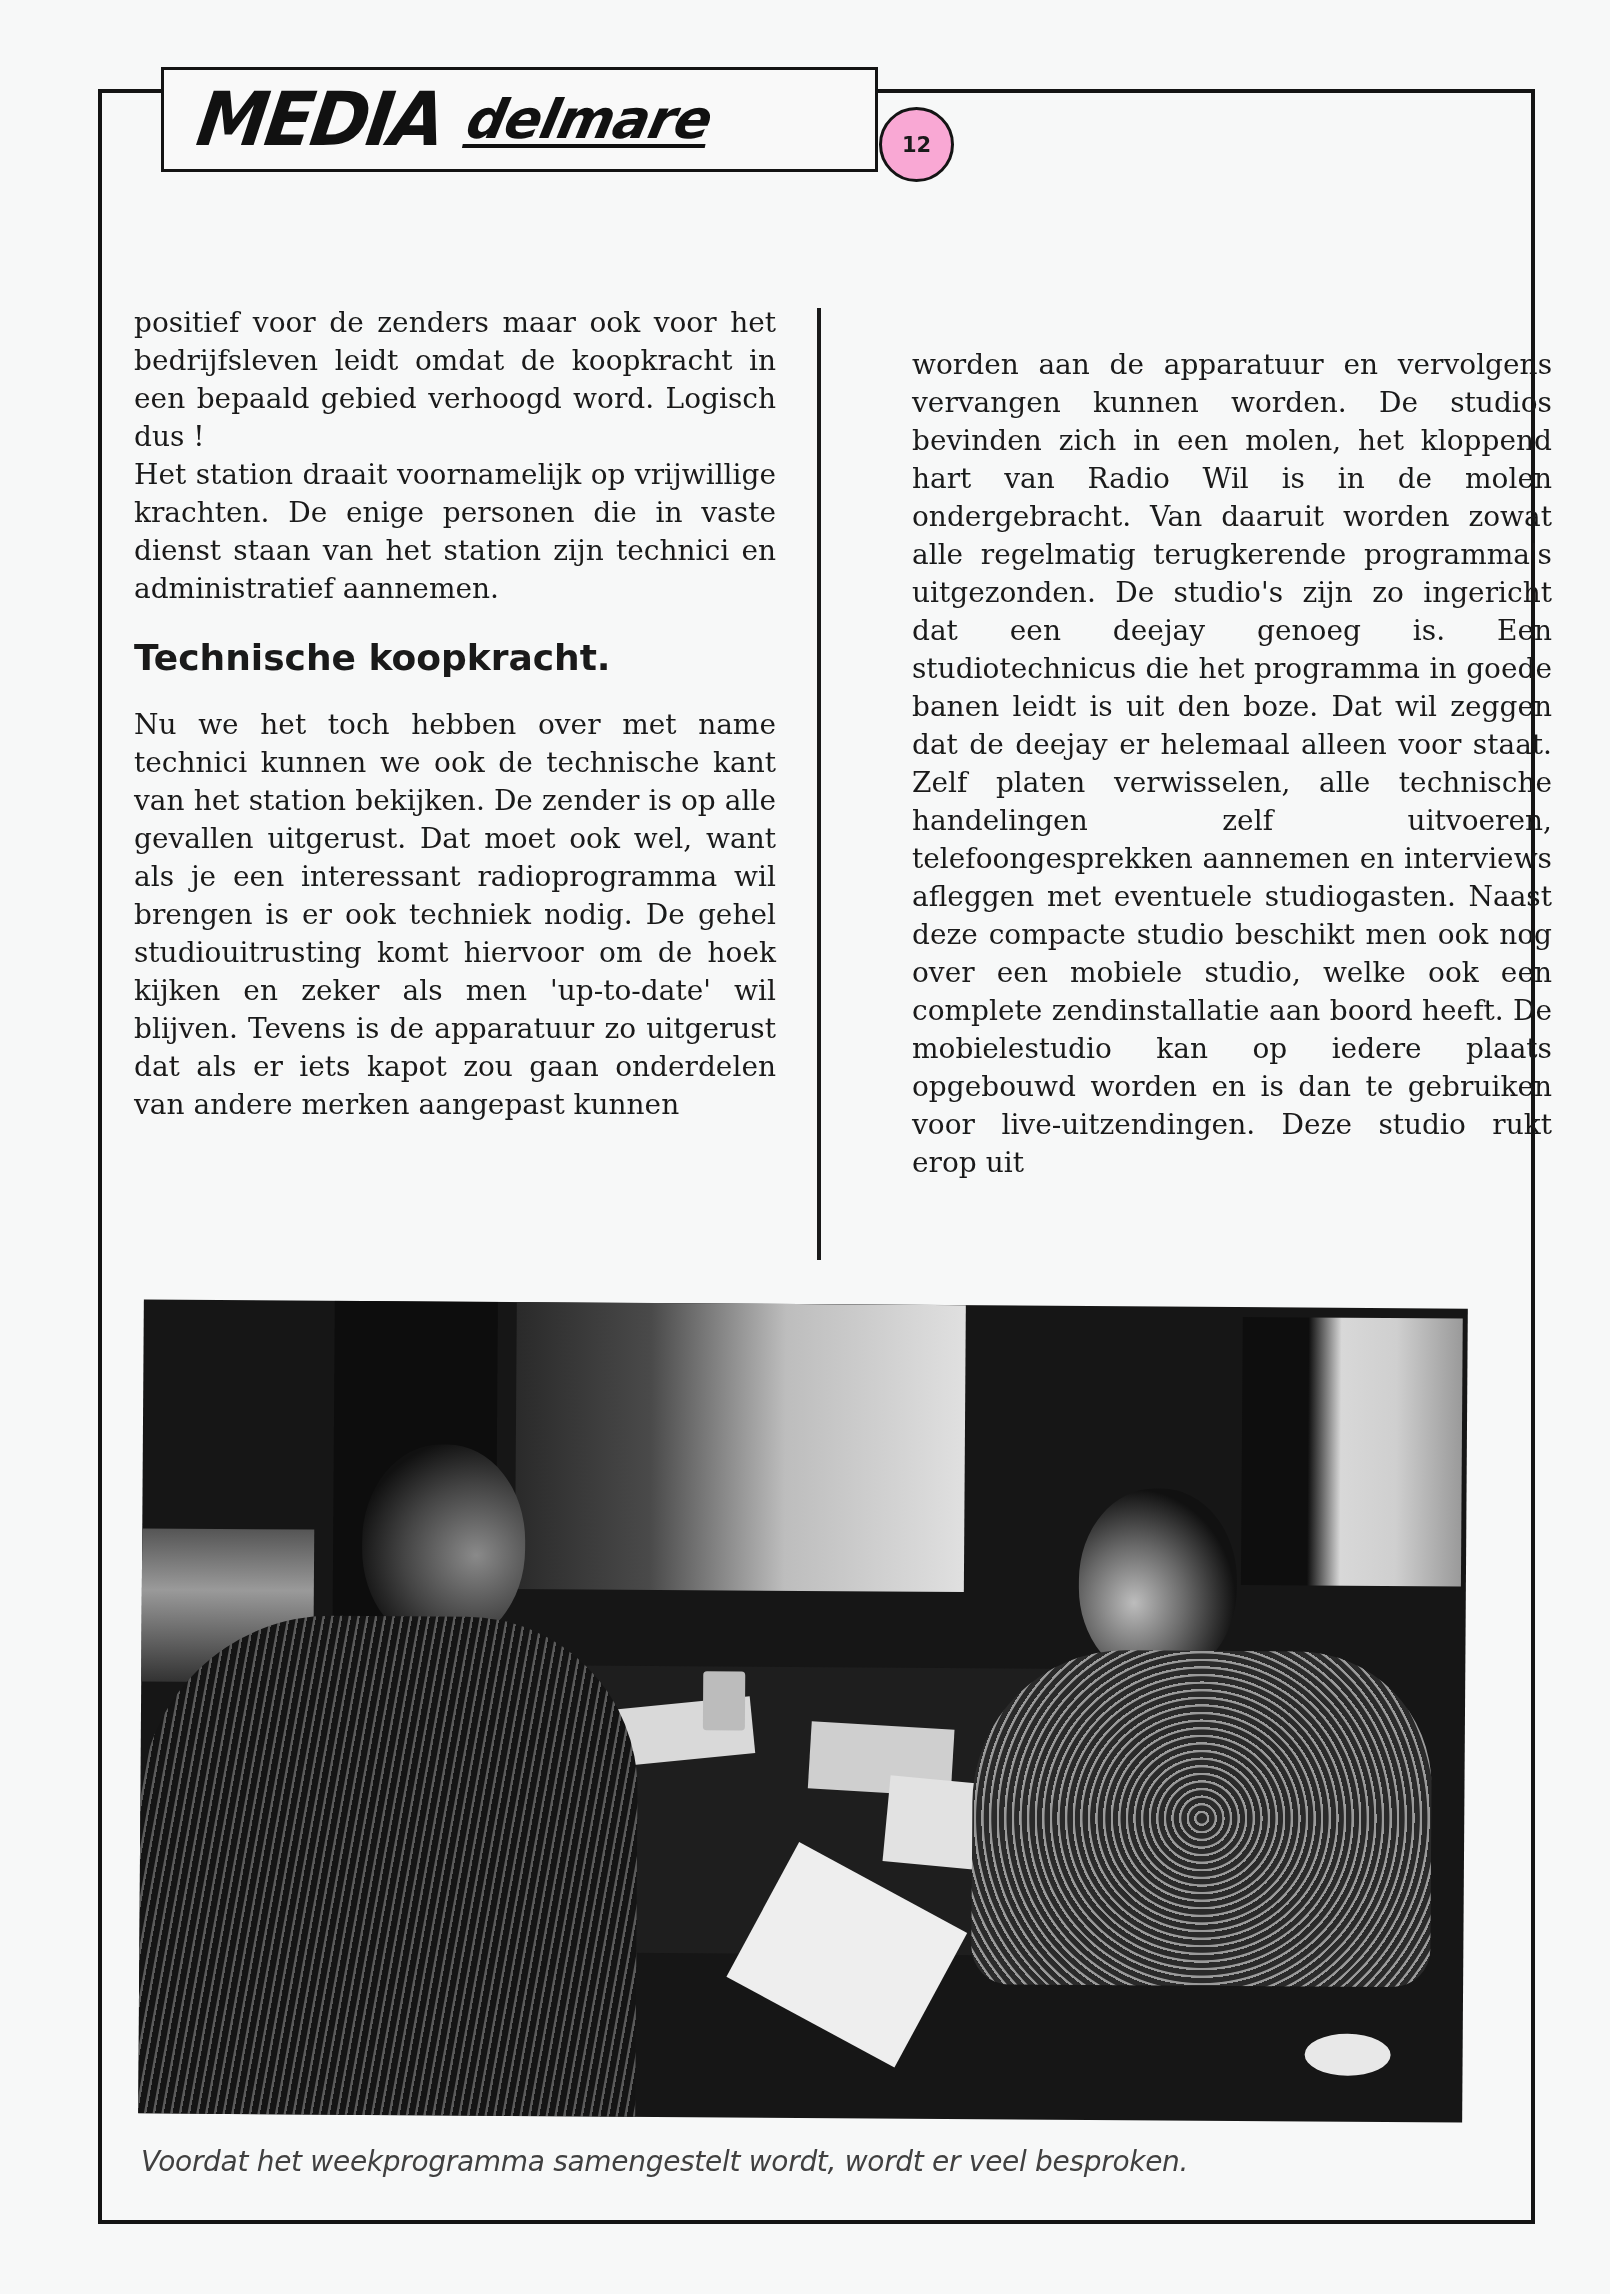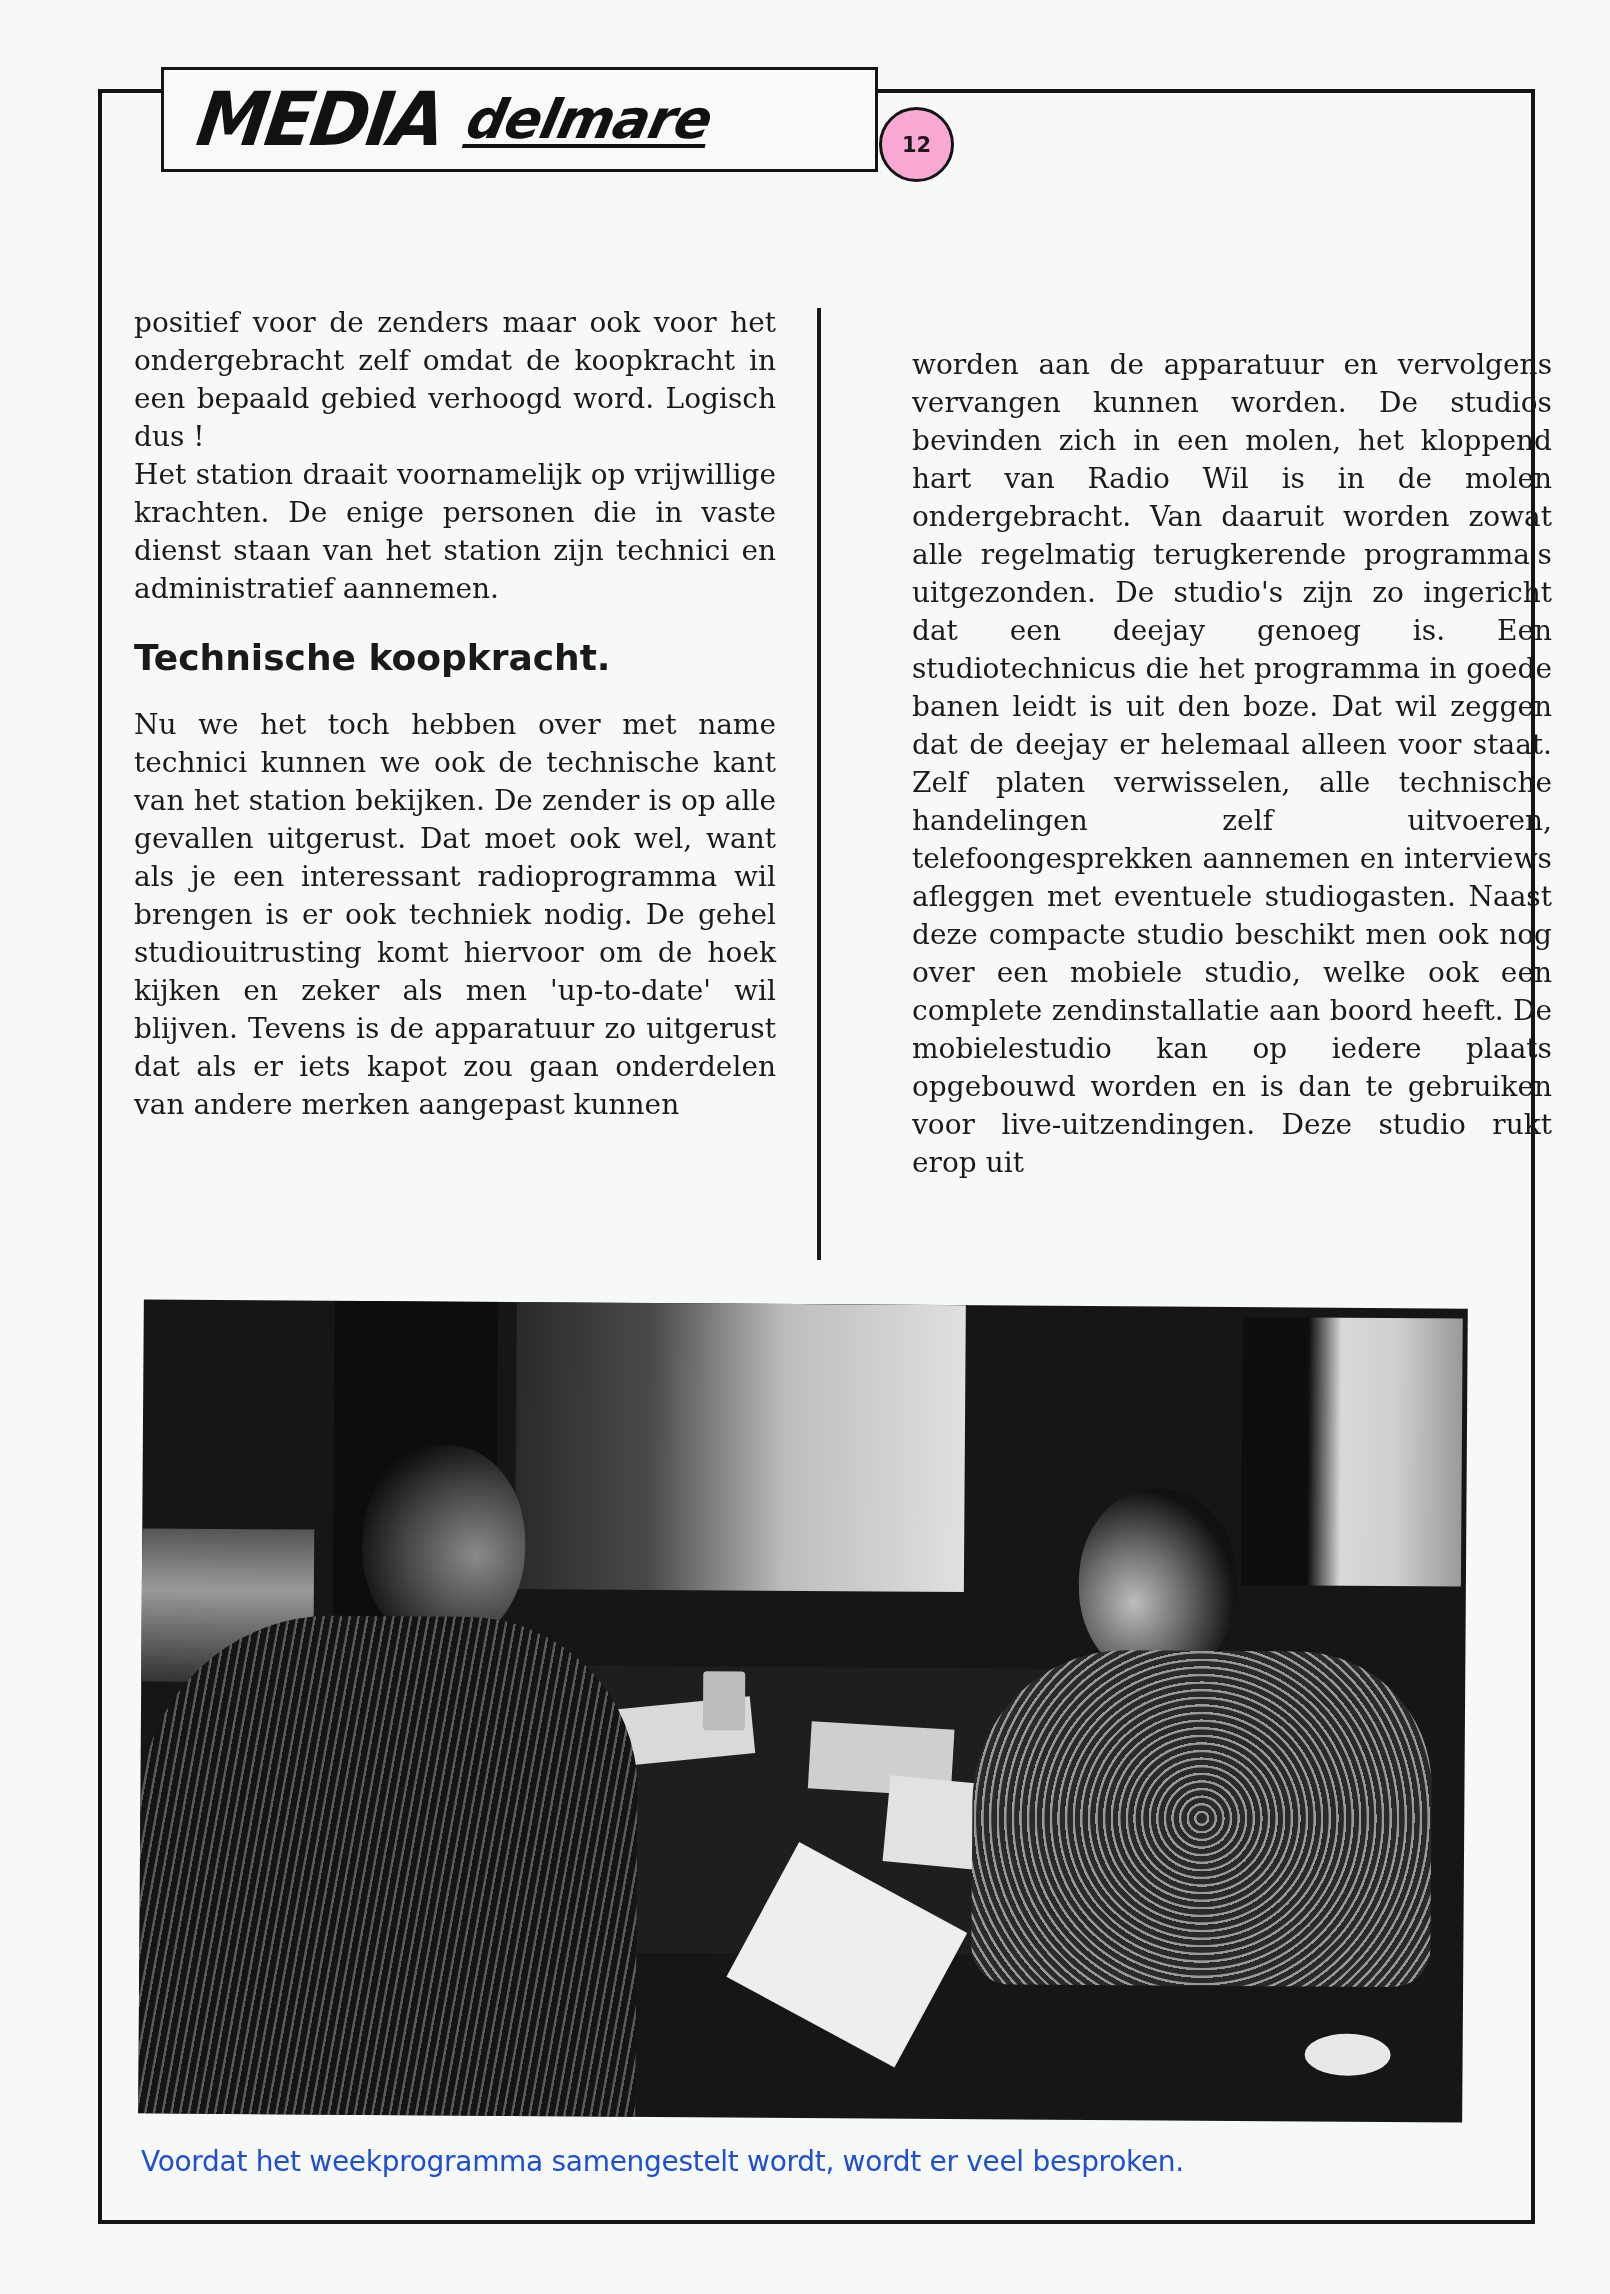--- a/index.html
+++ b/index.html
@@ -52,39 +52,39 @@
     background: #1a1a1a;
   }
   .photo {
     position: absolute; left: 141px; top: 1304px; width: 1324px; height: 814px;
     background: #161616; overflow: hidden;
     transform: rotate(0.4deg);
   }
   .photo div { position: absolute; }
   .caption {
     position: absolute; left: 141px; top: 2145px; width: 1338px;
-    font-family: "DejaVu Sans", sans-serif; 
-    font-size: 28px; color: #1d4ed8; letter-spacing: -0.3px;
+    font-family: "DejaVu Sans", sans-serif; font-style: italic;
+    font-size: 28px; color: #404040; letter-spacing: -0.3px;
   }
 </style>
 </head>
 <body>
 
 <div class="frame"></div>
 
 <div class="masthead">
   <span class="mast-media">MEDIA</span>
   <span class="mast-delmare">delmare</span>
 </div>
 <div class="page-badge">
   <span>12</span>
 </div>
 
 <div class="col col-left">
-  <p>positief voor de zenders maar ook voor het ondergebracht zelf omdat de koopkracht in een bepaald gebied verhoogd word. Logisch dus !</p>
+  <p>positief voor de zenders maar ook voor het bedrijfsleven leidt omdat de koopkracht in een bepaald gebied verhoogd word. Logisch dus !</p>
   <p>Het station draait voornamelijk op vrijwillige krachten. De enige personen die in vaste dienst staan van het station zijn technici en administratief aannemen.</p>
   <div class="heading">Technische koopkracht.</div>
   <p>Nu we het toch hebben over met name technici kunnen we ook de technische kant van het station bekijken. De zender is op alle gevallen uitgerust. Dat moet ook wel, want als je een interessant radioprogramma wil brengen is er ook techniek nodig. De gehel studiouitrusting komt hiervoor om de hoek kijken en zeker als men 'up-to-date' wil blijven. Tevens is de apparatuur zo uitgerust dat als er iets kapot zou gaan onderdelen van andere merken aangepast kunnen</p>
 </div>
 
 <div class="divider"></div>
 
 <div class="col col-right">
   <p>worden aan de apparatuur en vervolgens vervangen kunnen worden. De studios bevinden zich in een molen, het kloppend hart van Radio Wil is in de molen ondergebracht. Van daaruit worden zowat alle regelmatig terugkerende programma's uitgezonden. De studio's zijn zo ingericht dat een deejay genoeg is. Een studiotechnicus die het programma in goede banen leidt is uit den boze. Dat wil zeggen dat de deejay er helemaal alleen voor staat. Zelf platen verwisselen, alle technische handelingen zelf uitvoeren, telefoongesprekken aannemen en interviews afleggen met eventuele studiogasten. Naast deze compacte studio beschikt men ook nog over een mobiele studio, welke ook een complete zendinstallatie aan boord heeft. De mobielestudio kan op iedere plaats opgebouwd worden en is dan te gebruiken voor live-uitzendingen. Deze studio rukt erop uit</p>
 </div>

